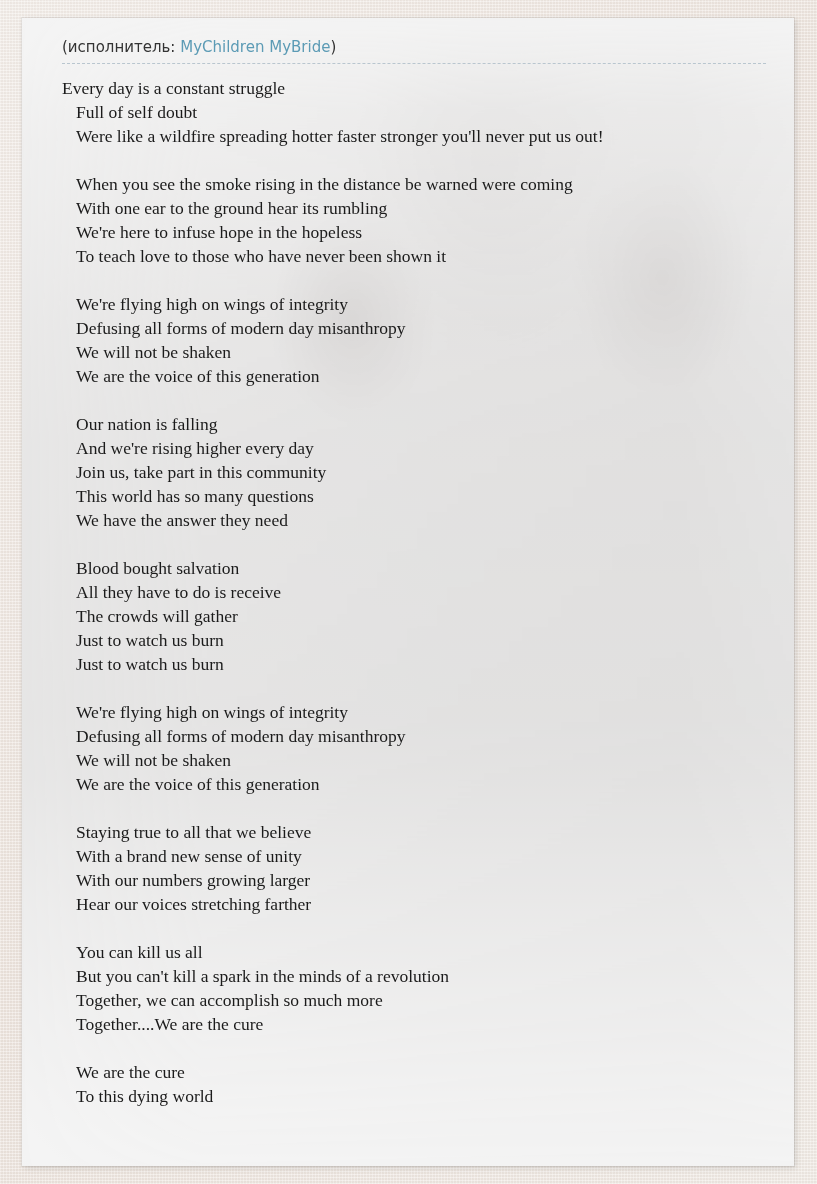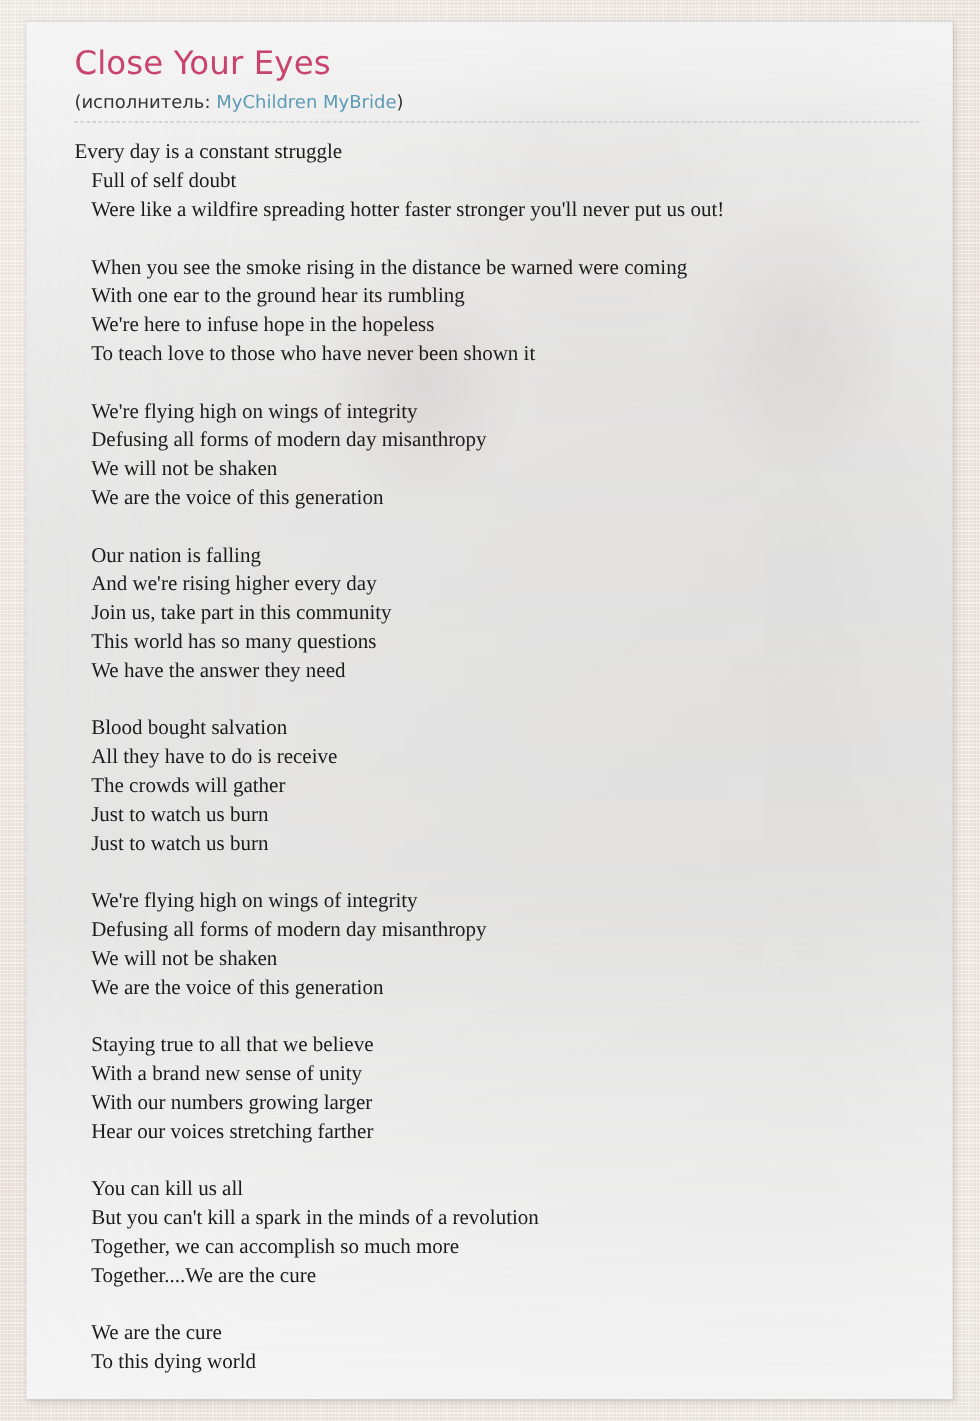--- a/index.html
+++ b/index.html
@@ -101,21 +101,20 @@
   }
 </style>
 </head>
 <body>
 
 <div class="page-frame">
   <div class="sheet">
     <div class="photo-ghost"></div>
     <div class="content">
 
-      <h1 class="song-title">Close Your Eyes</h1>
 
       <div class="artist-line">
         <span>(исполнитель:</span>
         <a class="artist-link" href="#">MyChildren MyBride</a><span>)</span>
       </div>
 
       <div class="lyrics" id="lyrics-body"><div class="stanza"><span class="line">Every day is a constant struggle</span><span class="line">Full of self doubt</span><span class="line">Were like a wildfire spreading hotter faster stronger you'll never put us out!</span></div><div class="stanza"><span class="line">When you see the smoke rising in the distance be warned were coming</span><span class="line">With one ear to the ground hear its rumbling</span><span class="line">We're here to infuse hope in the hopeless</span><span class="line">To teach love to those who have never been shown it</span></div><div class="stanza"><span class="line">We're flying high on wings of integrity</span><span class="line">Defusing all forms of modern day misanthropy</span><span class="line">We will not be shaken</span><span class="line">We are the voice of this generation</span></div><div class="stanza"><span class="line">Our nation is falling</span><span class="line">And we're rising higher every day</span><span class="line">Join us, take part in this community</span><span class="line">This world has so many questions</span><span class="line">We have the answer they need</span></div><div class="stanza"><span class="line">Blood bought salvation</span><span class="line">All they have to do is receive</span><span class="line">The crowds will gather</span><span class="line">Just to watch us burn</span><span class="line">Just to watch us burn</span></div><div class="stanza"><span class="line">We're flying high on wings of integrity</span><span class="line">Defusing all forms of modern day misanthropy</span><span class="line">We will not be shaken</span><span class="line">We are the voice of this generation</span></div><div class="stanza"><span class="line">Staying true to all that we believe</span><span class="line">With a brand new sense of unity</span><span class="line">With our numbers growing larger</span><span class="line">Hear our voices stretching farther</span></div><div class="stanza"><span class="line">You can kill us all</span><span class="line">But you can't kill a spark in the minds of a revolution</span><span class="line">Together, we can accomplish so much more</span><span class="line">Together....We are the cure</span></div><div class="stanza"><span class="line">We are the cure</span><span class="line">To this dying world</span></div></div>
 
     </div>
   </div>

